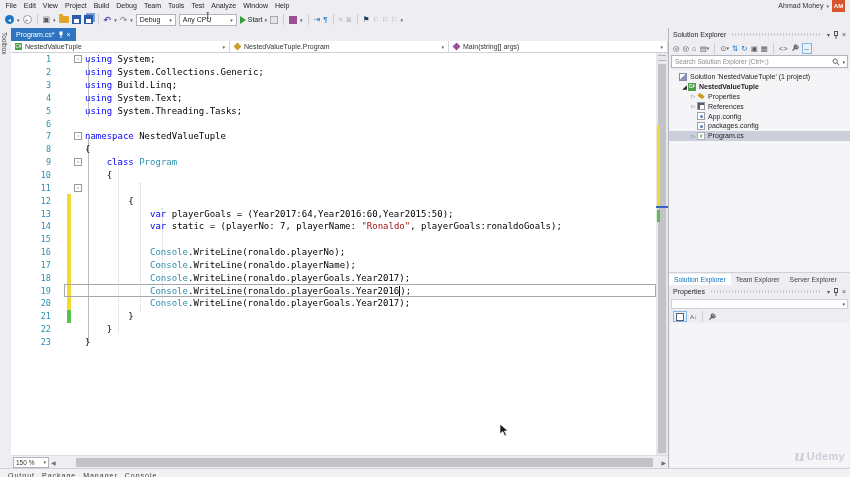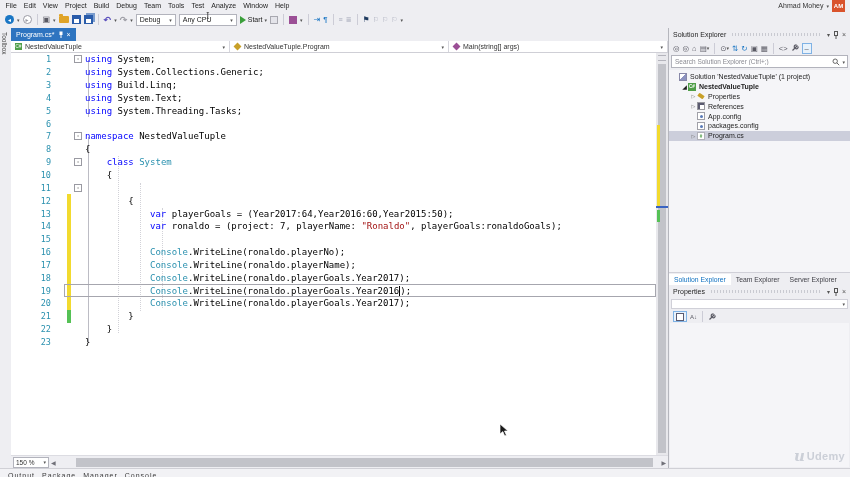--- a/index.html
+++ b/index.html
@@ -263,26 +263,26 @@
         <div class="guide" style="left:151px;top:155px;height:100px;"></div>
         <div>
             <div class="cl"><span class="ln">1</span><span class="chg"></span><span class="outl"><span class="fold">-</span></span><span class="ct"><span class="tk-k">using</span><span class="tk-p"> System;</span></span></div>
             <div class="cl"><span class="ln">2</span><span class="chg"></span><span class="outl"></span><span class="ct"><span class="tk-k">using</span><span class="tk-p"> System.Collections.Generic;</span></span></div>
             <div class="cl"><span class="ln">3</span><span class="chg"></span><span class="outl"></span><span class="ct"><span class="tk-k">using</span><span class="tk-p"> Build.Linq;</span></span></div>
             <div class="cl"><span class="ln">4</span><span class="chg"></span><span class="outl"></span><span class="ct"><span class="tk-k">using</span><span class="tk-p"> System.Text;</span></span></div>
             <div class="cl"><span class="ln">5</span><span class="chg"></span><span class="outl"></span><span class="ct"><span class="tk-k">using</span><span class="tk-p"> System.Threading.Tasks;</span></span></div>
             <div class="cl"><span class="ln">6</span><span class="chg"></span><span class="outl"></span><span class="ct"></span></div>
             <div class="cl"><span class="ln">7</span><span class="chg"></span><span class="outl"><span class="fold">-</span></span><span class="ct"><span class="tk-k">namespace</span><span class="tk-p"> NestedValueTuple</span></span></div>
             <div class="cl"><span class="ln">8</span><span class="chg"></span><span class="outl"></span><span class="ct"><span class="tk-p">{</span></span></div>
-            <div class="cl"><span class="ln">9</span><span class="chg"></span><span class="outl"><span class="fold">-</span></span><span class="ct"><span class="tk-p">    </span><span class="tk-k">class</span><span class="tk-p"> </span><span class="tk-t">System</span></span></div>
+            <div class="cl"><span class="ln">9</span><span class="chg"></span><span class="outl"><span class="fold">-</span></span><span class="ct"><span class="tk-p">    </span><span class="tk-k">class</span><span class="tk-p"> </span><span class="tk-t">Program</span></span></div>
             <div class="cl"><span class="ln">10</span><span class="chg"></span><span class="outl"></span><span class="ct"><span class="tk-p">    {</span></span></div>
             <div class="cl"><span class="ln">11</span><span class="chg"></span><span class="outl"><span class="fold">-</span></span></div>
             <div class="cl"><span class="ln">12</span><span class="chg chg-y"></span><span class="outl"></span><span class="ct"><span class="tk-p">        {</span></span></div>
             <div class="cl"><span class="ln">13</span><span class="chg chg-y"></span><span class="outl"></span><span class="ct"><span class="tk-p">            </span><span class="tk-k">var</span><span class="tk-p"> playerGoals = (Year2017:64,Year2016:60,Year2015:50);</span></span></div>
-            <div class="cl"><span class="ln">14</span><span class="chg chg-y"></span><span class="outl"></span><span class="ct"><span class="tk-p">            </span><span class="tk-k">var</span><span class="tk-p"> ronaldo = (project: 7, playerName: </span><span class="tk-s">"Ronaldo"</span><span class="tk-p">, playerGoals:ronaldoGoals);</span></span></div>
+            <div class="cl"><span class="ln">14</span><span class="chg chg-y"></span><span class="outl"></span><span class="ct"><span class="tk-p">            </span><span class="tk-k">var</span><span class="tk-p"> static = (playerNo: 7, playerName: </span><span class="tk-s">"Ronaldo"</span><span class="tk-p">, playerGoals:ronaldoGoals);</span></span></div>
             <div class="cl"><span class="ln">15</span><span class="chg chg-y"></span><span class="outl"></span><span class="ct"></span></div>
             <div class="cl"><span class="ln">16</span><span class="chg chg-y"></span><span class="outl"></span><span class="ct"><span class="tk-p">            </span><span class="tk-t">Console</span><span class="tk-p">.WriteLine(ronaldo.playerNo);</span></span></div>
             <div class="cl"><span class="ln">17</span><span class="chg chg-y"></span><span class="outl"></span><span class="ct"><span class="tk-p">            </span><span class="tk-t">Console</span><span class="tk-p">.WriteLine(ronaldo.playerName);</span></span></div>
             <div class="cl"><span class="ln">18</span><span class="chg chg-y"></span><span class="outl"></span><span class="ct"><span class="tk-p">            </span><span class="tk-t">Console</span><span class="tk-p">.WriteLine(ronaldo.playerGoals.Year2017);</span></span></div>
             <div class="cl"><span class="ln">19</span><span class="chg chg-y"></span><span class="outl"></span><span class="ct"><span class="tk-p">            </span><span class="tk-t">Console</span><span class="tk-p">.WriteLine(ronaldo.playerGoals.Year2016</span><span class="caret-i"></span><span class="tk-p">);</span></span><div class="active-box"></div></div>
             <div class="cl"><span class="ln">20</span><span class="chg chg-y"></span><span class="outl"></span><span class="ct"><span class="tk-p">            </span><span class="tk-t">Console</span><span class="tk-p">.WriteLine(ronaldo.playerGoals.Year2017);</span></span></div>
             <div class="cl"><span class="ln">21</span><span class="chg chg-g"></span><span class="outl"></span><span class="ct"><span class="tk-p">        }</span></span></div>
             <div class="cl"><span class="ln">22</span><span class="chg"></span><span class="outl"></span><span class="ct"><span class="tk-p">    }</span></span></div>
             <div class="cl"><span class="ln">23</span><span class="chg"></span><span class="outl"></span><span class="ct"><span class="tk-p">}</span></span></div>
           </div>

